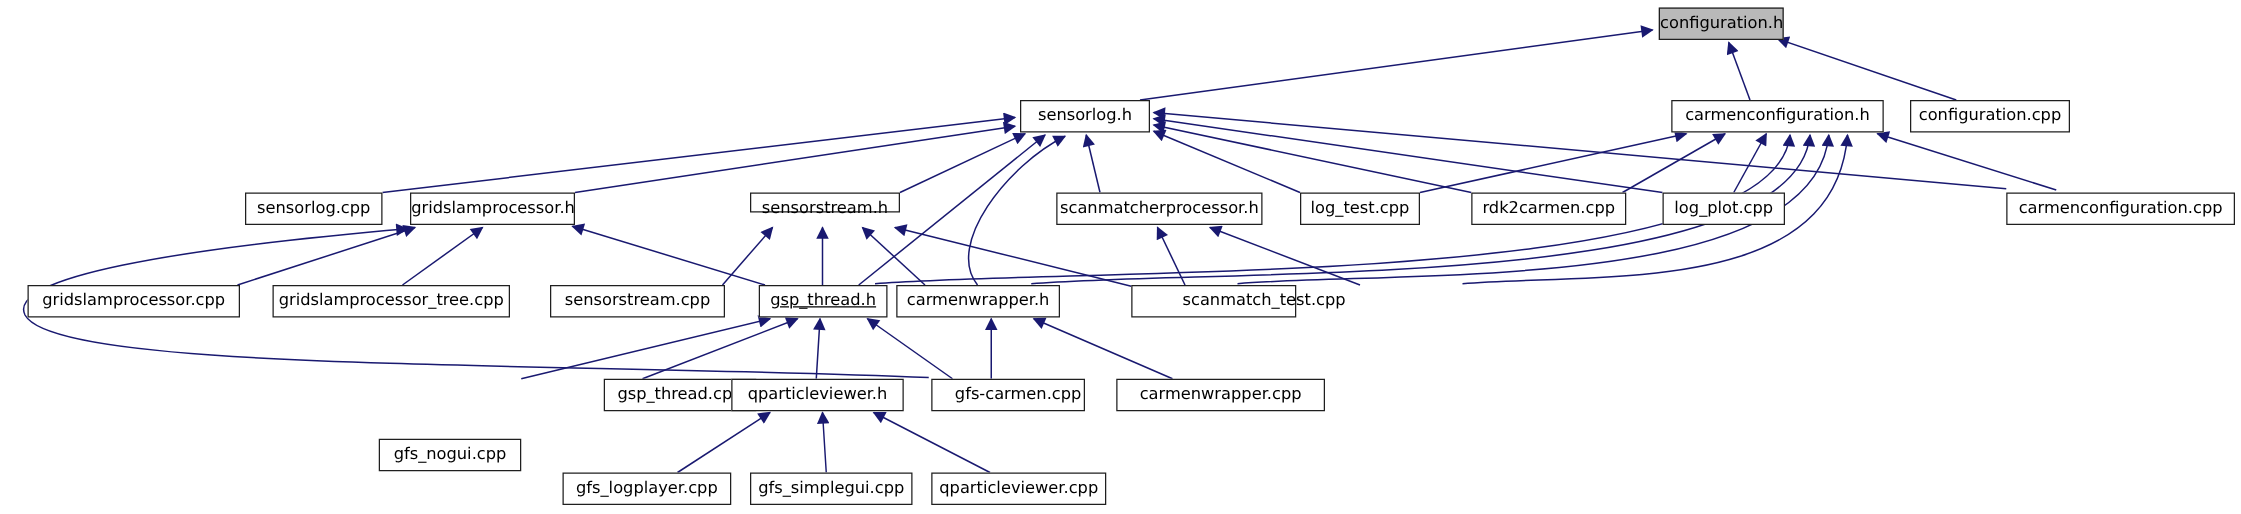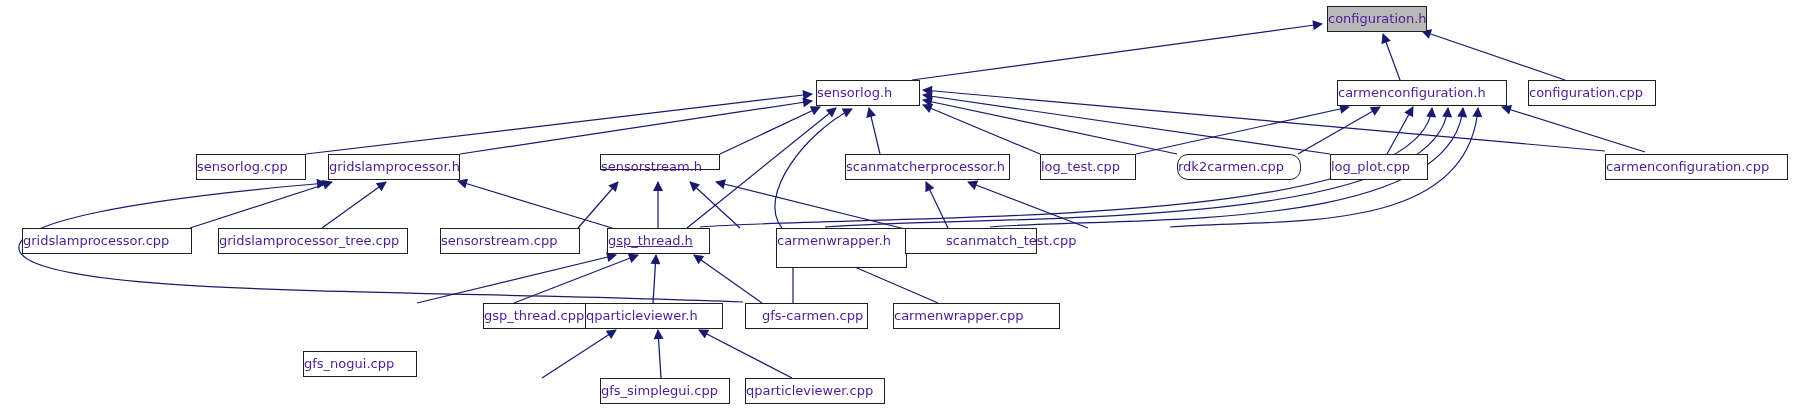--- a/index.html
+++ b/index.html
@@ -20,24 +20,24 @@
     left: 0;
     top: 0;
     width: 100%;
     height: 100%;
   }
   .node {
     position: absolute;
     box-sizing: border-box;
     border: 1px solid #1f1f1f;
     background: #ffffff;
-    color: #4c1d95;
+    color: #000000;
     font-size: 13px;
     line-height: 24px;
-    text-align: left;
+    text-align: center;
     white-space: nowrap;
     cursor: pointer;
     z-index: 2;
   }
   .node.highlight {
     background: #b9b9b9;
   }
   .edge {
     fill: none;
     stroke: #191970;
@@ -97,29 +97,30 @@
     </svg>
 <div class="node highlight" style="left: 1327px; top: 6px; width: 100px; height: 26px;">configuration.h</div>
     <div class="node" style="left: 816px; top: 80px; width: 104px; height: 26px;">sensorlog.h</div>
     <div class="node" style="left: 1337px; top: 80px; width: 170px; height: 26px;">carmenconfiguration.h</div>
     <div class="node" style="left: 1528px; top: 80px; width: 128px; height: 26px;">configuration.cpp</div>
     <div class="node" style="left: 196px; top: 154px; width: 110px; height: 26px;">sensorlog.cpp</div>
     <div class="node" style="left: 328px; top: 154px; width: 132px; height: 26px;">gridslamprocessor.h</div>
     <div class="node" style="left: 600px; top: 154px; width: 120px; height: 16px;">sensorstream.h</div>
     <div class="node" style="left: 845px; top: 154px; width: 165px; height: 26px;">scanmatcherprocessor.h</div>
     <div class="node" style="left: 1040px; top: 154px; width: 96px; height: 26px;">log_test.cpp</div>
-    <div class="node" style="left: 1177px; top: 154px; width: 124px; height: 26px; border-radius: 11px;">rdk2carmen.cpp</div>
+    <div class="node" style="left: 1177px; top: 154px; width: 124px; height: 26px;">rdk2carmen.cpp</div>
     <div class="node" style="left: 1330px; top: 154px; width: 98px; height: 26px;">log_plot.cpp</div>
     <div class="node" style="left: 1605px; top: 154px; width: 183px; height: 26px;">carmenconfiguration.cpp</div>
     <div class="node" style="left: 22px; top: 228px; width: 170px; height: 26px;">gridslamprocessor.cpp</div>
     <div class="node" style="left: 218px; top: 228px; width: 190px; height: 26px;">gridslamprocessor_tree.cpp</div>
     <div class="node" style="left: 440px; top: 228px; width: 140px; height: 26px;">sensorstream.cpp</div>
     <div class="node" style="left: 607px; top: 228px; width: 103px; height: 26px; text-decoration: underline;">gsp_thread.h</div>
-    <div class="node" style="left: 776px; top: 228px; width: 131px; height: 40px;">carmenwrapper.h</div>
+    <div class="node" style="left: 717px; top: 228px; width: 131px; height: 26px;">carmenwrapper.h</div>
     <div class="node" style="left: 905px; top: 228px; width: 132px; height: 26px; padding-left: 40px;">scanmatch_test.cpp</div>
     <div class="node" style="left: 303px; top: 303px; width: 114px; height: 26px; margin-top: 48px;">gfs_nogui.cpp</div>
     <div class="node" style="left: 440px; top: 303px; width: 122px; height: 26px; margin-left: 43px;">gsp_thread.cpp</div>
     <div class="node" style="left: 585px; top: 303px; width: 138px; height: 26px;">qparticleviewer.h</div>
     <div class="node" style="left: 745px; top: 303px; width: 123px; height: 26px; padding-left: 16px;">gfs-carmen.cpp</div>
     <div class="node" style="left: 893px; top: 303px; width: 167px; height: 26px;">carmenwrapper.cpp</div>
+    <div class="node" style="left: 450px; top: 378px; width: 135px; height: 26px;">gfs_logplayer.cpp</div>
     <div class="node" style="left: 600px; top: 378px; width: 130px; height: 26px;">gfs_simplegui.cpp</div>
     <div class="node" style="left: 745px; top: 378px; width: 140px; height: 26px;">qparticleviewer.cpp</div>
   </div>
 
 </body></html>

